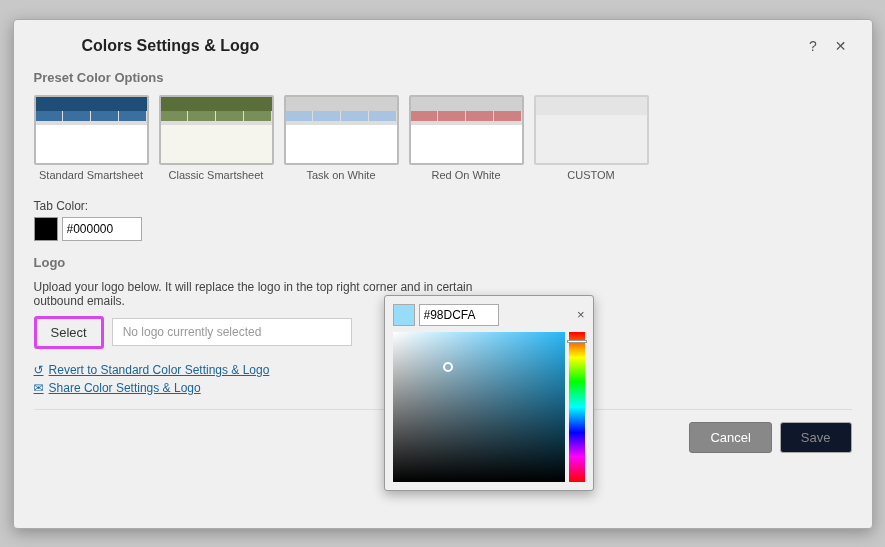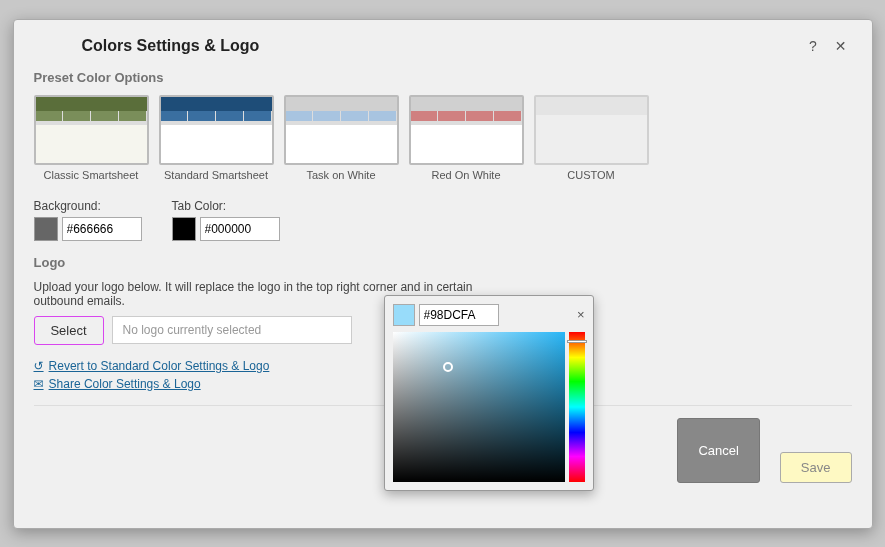--- a/index.html
+++ b/index.html
@@ -164,21 +164,21 @@
       color: #444;
       margin-bottom: 8px;
     }
     .logo-upload-row {
       display: flex;
       align-items: center;
       gap: 8px;
     }
     .select-btn {
       background: #f0f0f0;
-      border: 1px solid #d946ef;
+      border: 3px solid #d946ef;
       border-radius: 3px;
       padding: 6px 14px;
       cursor: pointer;
       font-size: 13px;
       color: #333;
       min-width: 70px;
     }
     .file-placeholder {
       border: 1px solid #ccc;
       background: #fff;
@@ -203,43 +203,42 @@
       cursor: pointer;
       text-decoration: underline;
     }
     .link-icon {
       font-size: 12px;
     }
 
     .dialog-footer {
       display: flex;
       justify-content: flex-end;
-      gap: 20px;
+      gap: 8px;
       margin-top: 14px;
       padding-top: 12px;
       border-top: 1px solid #ddd;
     }
     .footer-btn {
       padding: 7px 20px;
       border-radius: 3px;
       border: 1px solid #aaa;
       cursor: pointer;
       font-size: 13px;
     }
     .cancel-btn {
       background: #888;
       color: #fff;
       border-color: #777;
     }
     .save-btn {
-      background: #fef9c3;
+      background: #0f172a;
       color: #888;
       border-color: #aaa;
       cursor: not-allowed;
-      margin-top: 34px;
     }
 
     
     .color-picker-popup {
       position: absolute;
       left: 370px;
       top: 275px;
       width: 210px;
       background: #f0f0f0;
       border: 1px solid #999;
@@ -357,55 +356,55 @@
     <div class="dialog-controls">
       <button class="dialog-help">?</button>
       <button class="dialog-close">✕</button>
     </div>
   </div>
 
   <div class="section-label">Preset Color Options</div>
   <div class="presets-row">
 
     <div class="preset-item">
+      <div class="preset-thumb thumb-standard">
+        <div class="thumb-header" style="background:#1e4d78;"></div>
+        <div class="thumb-col-headers">
+          <div class="thumb-col-h" style="background:#3a6fa0;"></div>
+          <div class="thumb-col-h" style="background:#3a6fa0;"></div>
+          <div class="thumb-col-h" style="background:#3a6fa0;"></div>
+          <div class="thumb-col-h" style="background:#3a6fa0;"></div>
+        </div>
+        <div class="thumb-lines">
+          <div class="thumb-line"></div>
+          <div class="thumb-line"></div>
+          <div class="thumb-line"></div>
+          <div class="thumb-line"></div>
+        </div>
+      </div>
+      <span class="preset-label">Standard Smartsheet</span>
+    </div>
+
+    <div class="preset-item">
       <div class="preset-thumb thumb-classic">
         <div class="thumb-header" style="background:#5a6e3a;"></div>
         <div class="thumb-col-headers">
           <div class="thumb-col-h" style="background:#7a8e5a;"></div>
           <div class="thumb-col-h" style="background:#7a8e5a;"></div>
           <div class="thumb-col-h" style="background:#7a8e5a;"></div>
           <div class="thumb-col-h" style="background:#7a8e5a;"></div>
         </div>
         <div class="thumb-lines">
           <div class="thumb-line" style="background:#f5f5ee;"></div>
           <div class="thumb-line" style="background:#f5f5ee;"></div>
           <div class="thumb-line" style="background:#f5f5ee;"></div>
           <div class="thumb-line" style="background:#f5f5ee;"></div>
         </div>
       </div>
       <span class="preset-label">Classic Smartsheet</span>
-    </div>
-
-    <div class="preset-item">
-      <div class="preset-thumb thumb-standard">
-        <div class="thumb-header" style="background:#1e4d78;"></div>
-        <div class="thumb-col-headers">
-          <div class="thumb-col-h" style="background:#3a6fa0;"></div>
-          <div class="thumb-col-h" style="background:#3a6fa0;"></div>
-          <div class="thumb-col-h" style="background:#3a6fa0;"></div>
-          <div class="thumb-col-h" style="background:#3a6fa0;"></div>
-        </div>
-        <div class="thumb-lines">
-          <div class="thumb-line"></div>
-          <div class="thumb-line"></div>
-          <div class="thumb-line"></div>
-          <div class="thumb-line"></div>
-        </div>
-      </div>
-      <span class="preset-label">Standard Smartsheet</span>
     </div>
 
     <div class="preset-item">
       <div class="preset-thumb thumb-blue">
         <div class="thumb-header" style="background:#d0d0d0;"></div>
         <div class="thumb-col-headers">
           <div class="thumb-col-h" style="background:#a8c4e0;"></div>
           <div class="thumb-col-h" style="background:#a8c4e0;"></div>
           <div class="thumb-col-h" style="background:#a8c4e0;"></div>
           <div class="thumb-col-h" style="background:#a8c4e0;"></div>
@@ -451,27 +450,20 @@
         </div>
       </div>
       <span class="preset-label">CUSTOM</span>
     </div>
 
   </div>
 
   <div class="custom-section">
     <div class="color-inputs-row">
 
-      <div class="color-field">
-        <label>Background:</label>
-        <div class="color-input-row">
-          <div class="color-swatch" style="background:#666666;"></div>
-          <input class="color-text-input" type="text" value="#666666" style="">
-        </div>
-      </div>
 
       <div class="color-field">
         <label>Tab Color:</label>
         <div class="color-input-row">
           <div class="color-swatch" style="background:#000000;"></div>
           <input class="color-text-input" type="text" value="#000000" style="">
         </div>
       </div>
 
 

